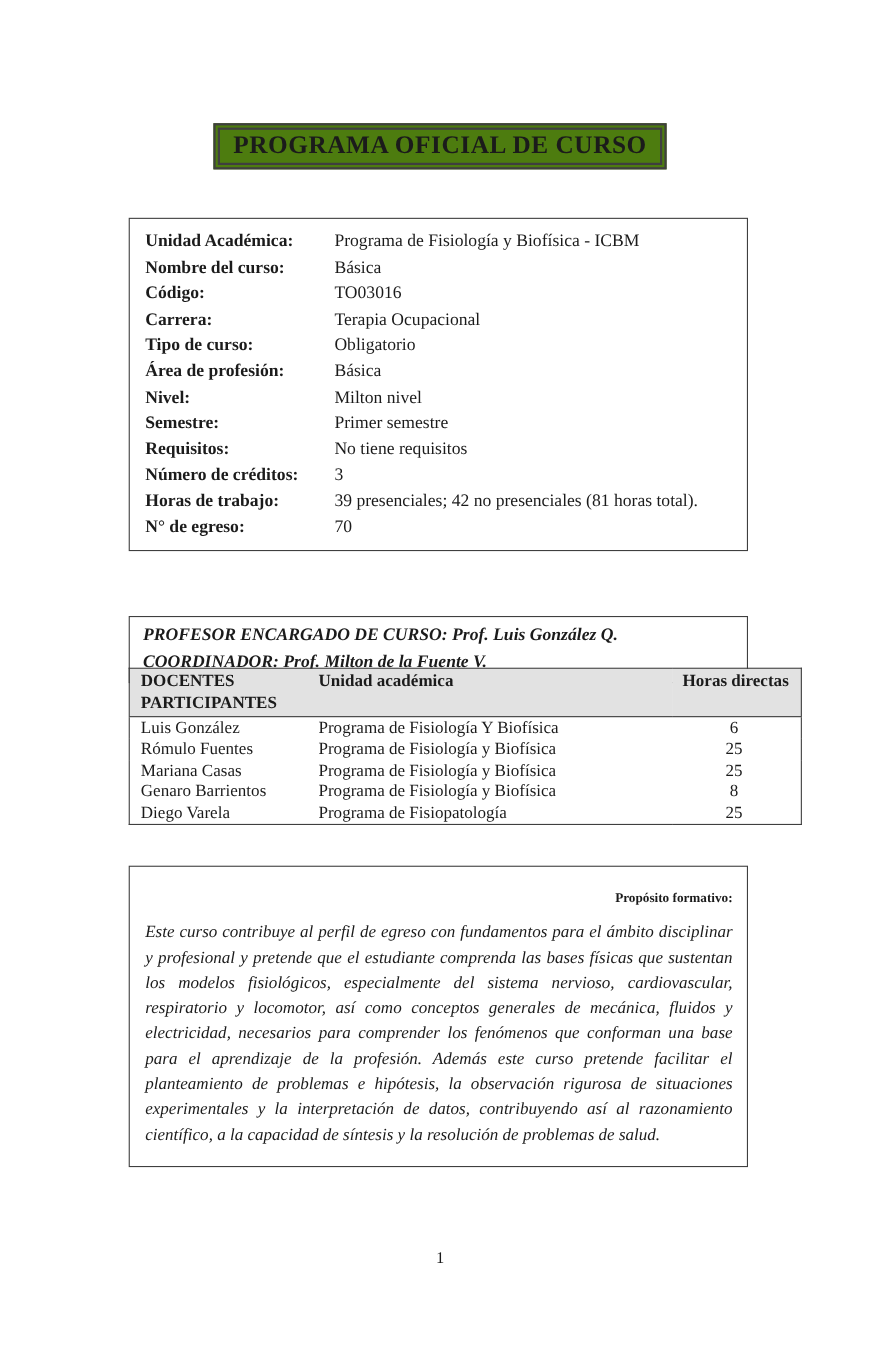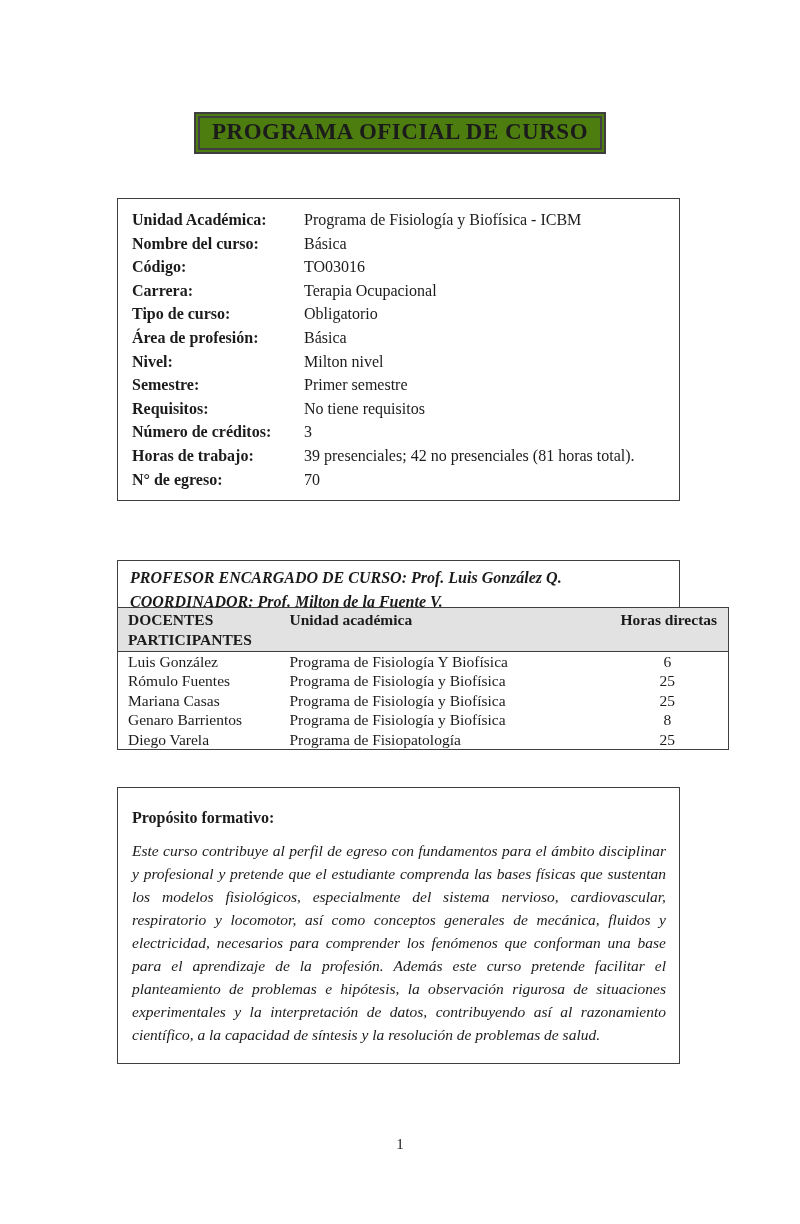--- a/index.html
+++ b/index.html
@@ -62,21 +62,21 @@
   .docentes td.col-horas { text-align:center; padding-right:14px; }
   .docentes col.c1 { width:162px; }
   .docentes col.c3 { width:118px; }
 
   
   .proposito-box {
     position:absolute; left:117px; top:787px; width:563px;
     border:1.5px solid #3f3f3f;
     padding:21px 13px 17px 14px;
   }
-  .proposito-heading { font-weight:bold; font-size:16px; }
+  .proposito-heading { font-weight:bold; font-size:12px;text-align:right; }
   .proposito-body {
     margin-top:12px;
     font-size:15.5px; line-height:23px;
     text-align:justify;
     font-style:italic;
   }
 
   
   .page-number {
     position:absolute; top:1136px; left:0; width:100%;

